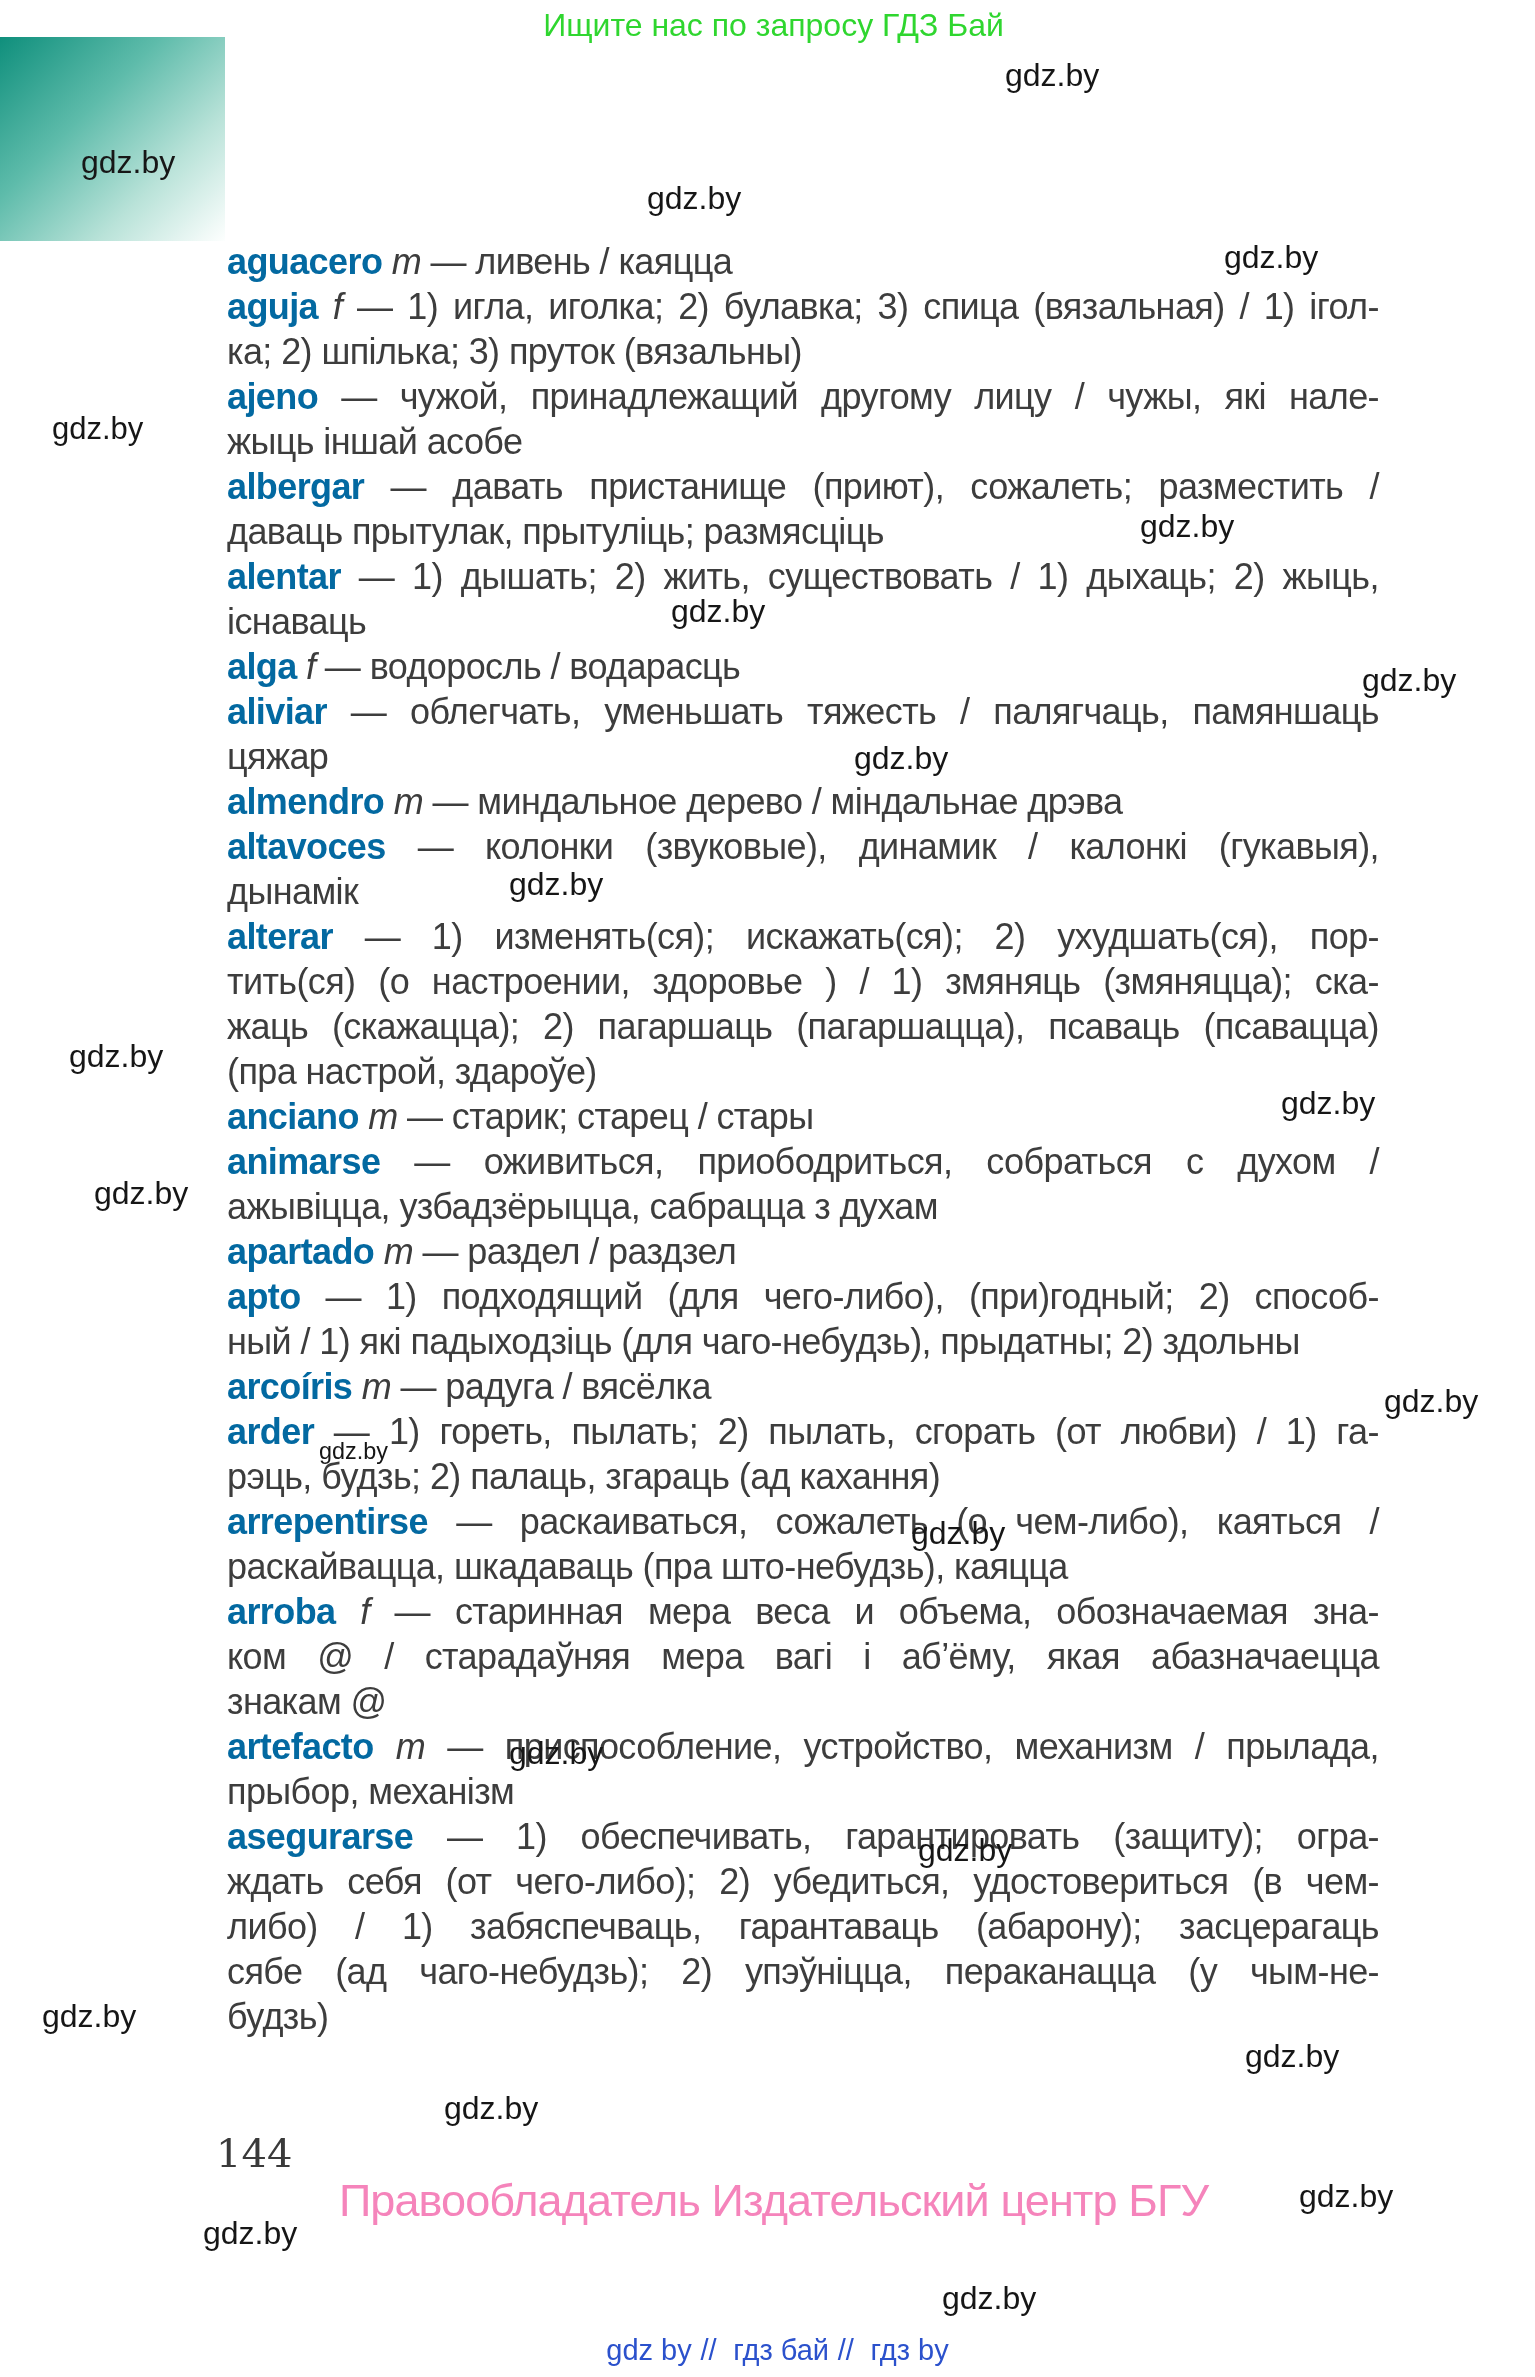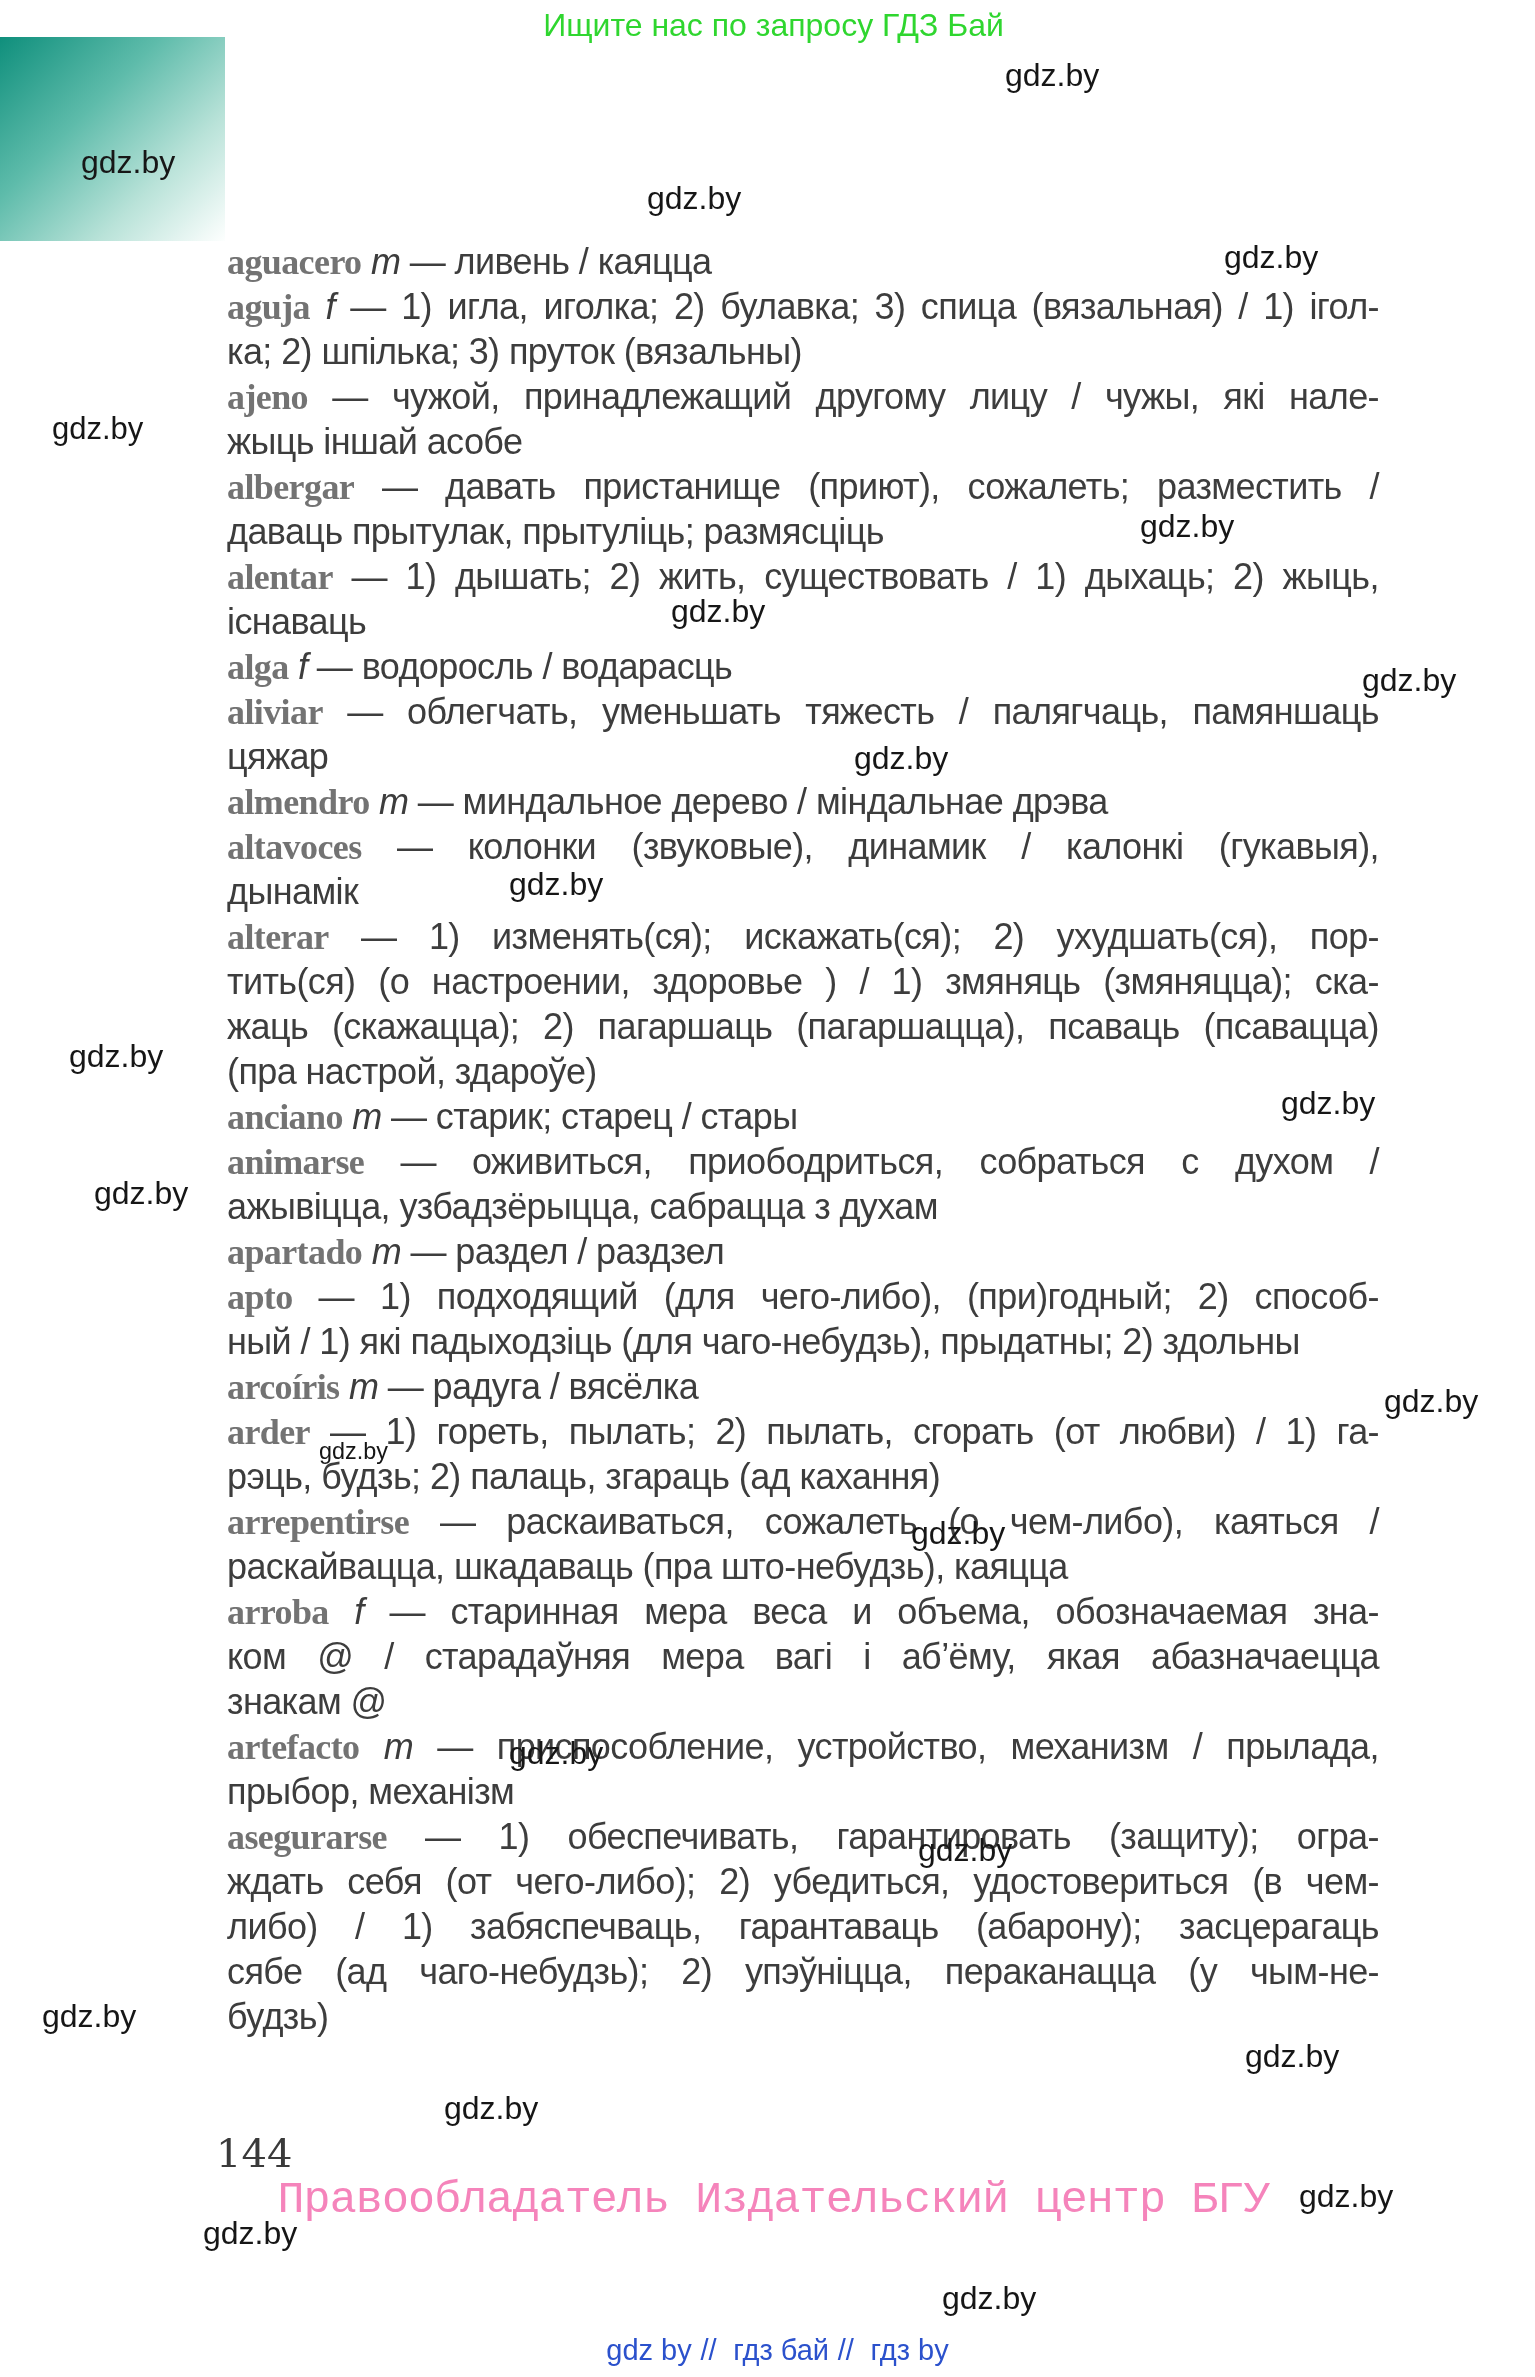--- a/index.html
+++ b/index.html
@@ -55,21 +55,21 @@
     height: 45px;
     display: flex;
     justify-content: space-between;
     align-items: baseline;
   }
   .line span { white-space: nowrap; }
   .line.last {
     display: block;
     white-space: nowrap;
   }
-  .head { font-weight: bold; color: #737373; font-family: Liberation Serif, serif; }
+  .head { font-weight: bold; color: #0369a1; }
   .gender { font-style: italic; }
 
   
   .wm {
     position: absolute;
     color: #161616;
     white-space: nowrap;
   }
 
   
@@ -82,21 +82,20 @@
     color: #3a3a3a;
   }
   .copyright {
     position: absolute;
     top: 2175px;
     left: 50%;
     transform: translateX(-50%);
     font-size: 45px;
     letter-spacing: -0.9px;
     white-space: nowrap;
-    font-family: Liberation Mono, monospace;
   }
   .footer-links {
     position: absolute;
     top: 2334px;
     left: 50%;
     transform: translateX(-50%);
     font-size: 29px;
     white-space: nowrap;
   }
   .footer-links .flink { cursor: pointer; margin-left: 8px; }

